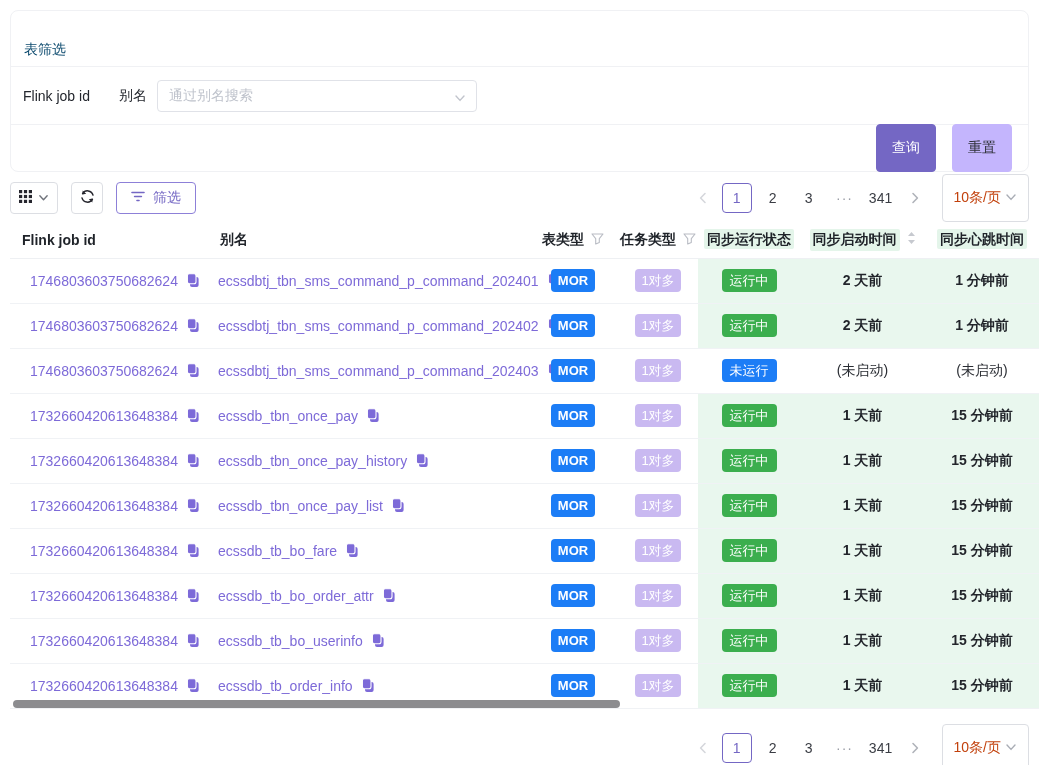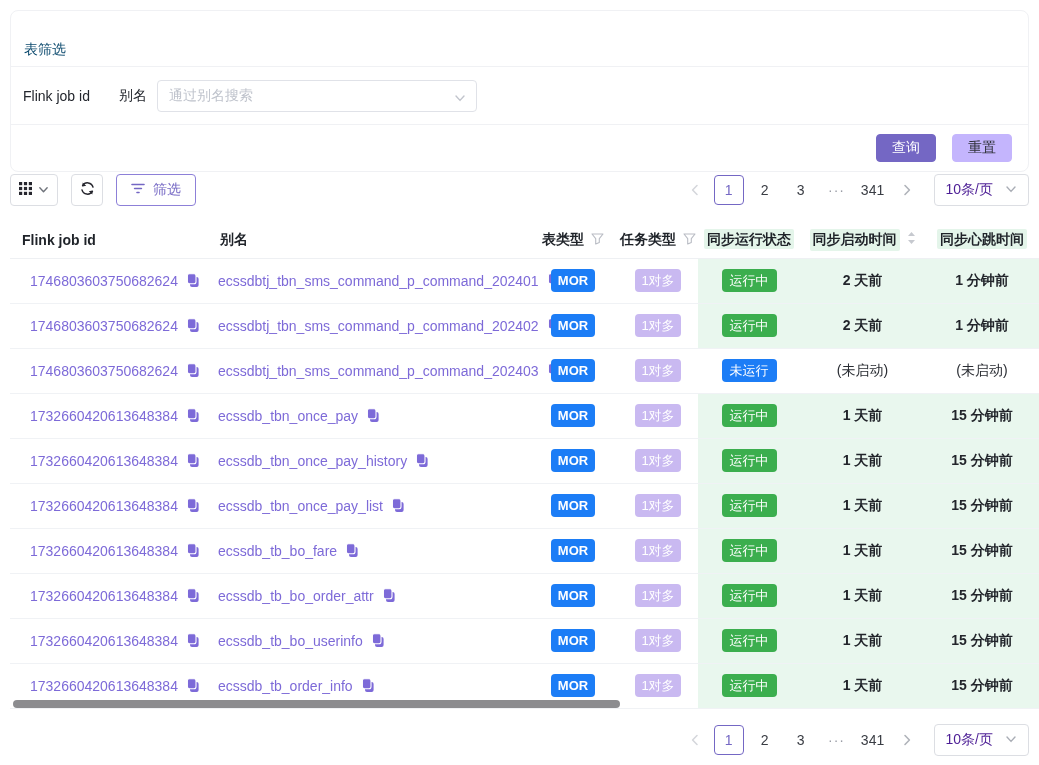--- a/index.html
+++ b/index.html
@@ -23,37 +23,37 @@
   }
   
   .filter-card{position:absolute;top:10px;left:10px;width:1019px;border:1px solid var(--border);border-radius:8px;background:#fff;}
   .fc-header{height:34px;display:flex;align-items:center;padding:0 13px;border-bottom:1px solid var(--border);font-size:14px;color:#0c4a6e;margin-top:22px;}
   .fc-body{height:57px;display:flex;align-items:center;padding:0 12px;}
   .fc-label{color:#23262d;white-space:nowrap;}
   .select{position:relative;width:320px;height:32px;border:1px solid #e0e2e8;border-radius:4px;display:flex;align-items:center;padding:0 28px 0 11px;background:#fff;cursor:pointer;}
   .select .ph{color:#bfc3cc;font-size:14px;overflow:hidden;white-space:nowrap;}
   .select .chev{position:absolute;right:10px;top:10px;}
   .fc-footer{height:47px;display:flex;align-items:center;justify-content:flex-end;gap:16px;padding:0 16px;border-top:1px solid var(--border);}
-  .btn{height:28px;border-radius:4px;font-size:14px;display:flex;align-items:center;justify-content:center;padding:0 15px;cursor:pointer;font-family:inherit;}
+  .btn{height:48px;border-radius:4px;font-size:14px;display:flex;align-items:center;justify-content:center;padding:0 15px;cursor:pointer;font-family:inherit;}
   .btn-primary{background:var(--primary);border:1px solid var(--primary);color:#fff;}
   .btn-default{background:#c4b5fd;border:1px solid #c4b5fd;color:#2c2f36;}
   
   .toolbar{position:absolute;top:174px;left:10px;width:1019px;display:flex;align-items:center;justify-content:space-between;}
   .tb-left{display:flex;align-items:center;gap:13px;}
   .tool-btn{height:32px;background:#fff;border:1px solid #dcdee3;border-radius:4px;display:flex;align-items:center;justify-content:center;cursor:pointer;}
   .tool-btn.grid{width:48px;gap:6px;}
   .tool-btn.refresh{width:32px;}
   .tool-btn.filter{border-color:#8d80d8;color:var(--primary);padding:0 14px;gap:8px;font-size:14px;}
   
   .pagination{display:flex;align-items:center;gap:6px;}
   .page-item{min-width:30px;height:30px;display:flex;align-items:center;justify-content:center;border-radius:4px;font-size:14px;color:#3a3d44;cursor:pointer;border:1px solid transparent;}
   .page-item.active{border-color:var(--primary);color:var(--primary);}
   .page-item.ellipsis{color:#9a9da6;letter-spacing:1px;}
   .page-nav{width:26px;height:30px;display:flex;align-items:center;justify-content:center;cursor:pointer;}
-  .size-select{height:32px;border:1px solid #dcdee3;border-radius:4px;display:flex;align-items:center;gap:12px;padding:0 11px;margin-left:8px;font-size:14px;color:#4c1d95;cursor:pointer;background:#fff;}
+  .size-select{height:48px;border:1px solid #dcdee3;border-radius:4px;display:flex;align-items:center;gap:4px;padding:0 11px;margin-left:8px;font-size:14px;color:#c2410c;cursor:pointer;background:#fff;}
   .pager-bottom{position:absolute;top:724px;right:10px;}
   
   .table-wrap{position:absolute;top:222px;left:10px;width:1029px;}
   table{border-collapse:collapse;table-layout:fixed;width:1029px;}
   col.c1{width:198px}col.c2{width:320px}col.c3{width:90px}col.c4{width:80px}col.c5{width:102px}col.c6{width:125px}col.c7{width:114px}
   thead th{height:36px;font-weight:bold;font-size:14px;color:#1f2329;background:#fff;border-bottom:1px solid #eef0f3;white-space:nowrap;text-align:center;vertical-align:middle;}
   thead th.left{text-align:left;padding-left:12px;}
   th .th-inner{display:inline-flex;align-items:center;gap:7px;}
   th .hl{background:var(--hl-bg);padding:2px 3px;border-radius:2px;}
   th.rel{position:relative;}

